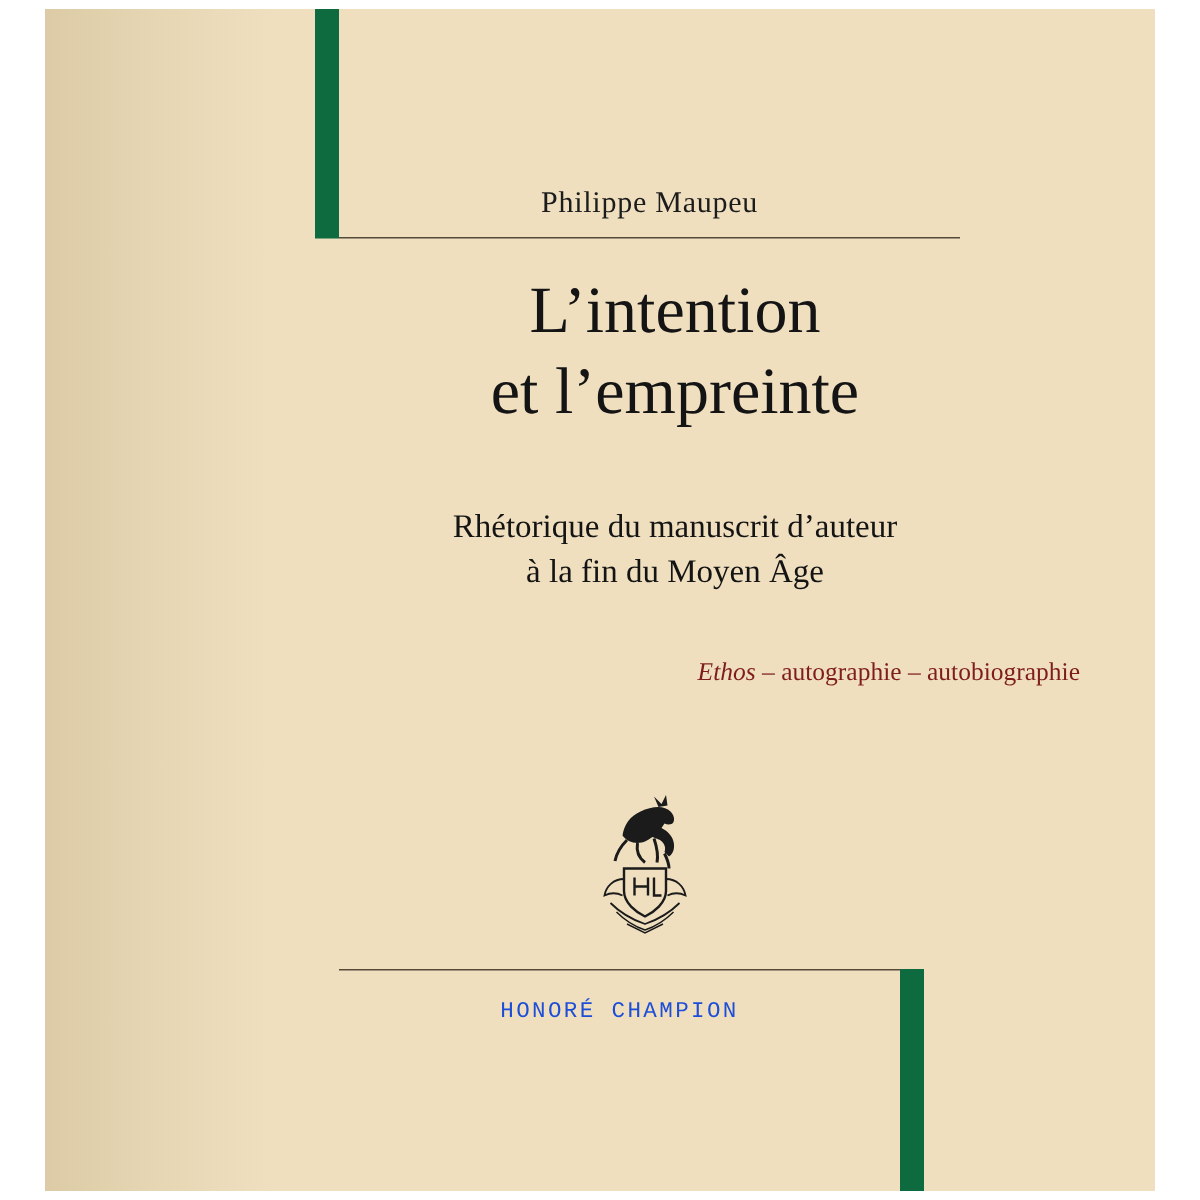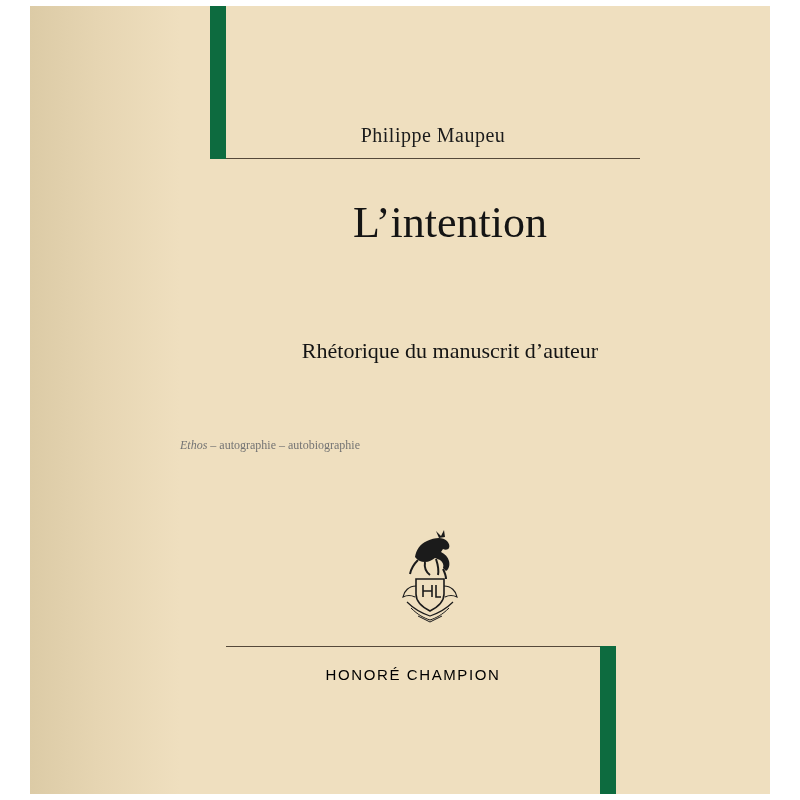--- a/index.html
+++ b/index.html
@@ -87,21 +87,21 @@
     width: 414px;
     text-align: center;
     font-size: 20px;
     letter-spacing: 0.5px;
     color: #1c1c1c;
   }
 
   #title {
     position: absolute;
     left: 150px;
-    top: 190px;
+    top: 174px;
     width: 540px;
     text-align: center;
     font-size: 44px;
     line-height: 1.22;
     color: #141414;
   }
 
   #subtitle {
     position: absolute;
     left: 150px;
@@ -111,45 +111,45 @@
     font-size: 22px;
     line-height: 1.35;
     color: #141414;
   }
 
   #tagline {
     position: absolute;
     left: 150px;
     top: 432px;
     width: 540px;
-    text-align: left;
-    font-size: 12px;
-    color: #737373;
+    text-align: right;
+    font-size: 17px;
+    color: #7f1d1d;
   }
   #tagline .it { font-style: italic; }
 
   
   #logo {
     position: absolute;
     left: 355px;
     top: 518px;
     width: 90px;
     height: 100px;
   }
 
   #publisher {
     position: absolute;
     left: 196px;
     top: 660px;
     width: 374px;
     text-align: center;
-    font-family: Liberation Sans, sans-serif;
+    font-family: Liberation Mono, monospace;
     font-size: 15px;
     letter-spacing: 1.6px;
-    color: #000000;
+    color: #1d4ed8;
   }
 
   #city {
     position: absolute;
     left: 196px;
     top: 684px;
     width: 374px;
     text-align: center;
     font-family: "Liberation Sans", sans-serif;
     font-size: 10px;
@@ -168,24 +168,26 @@
 
     <div class="green-bar" id="bar-top-left"></div>
     <div class="green-bar" id="bar-bottom-right"></div>
 
     <div id="author">Philippe Maupeu</div>
 
     <div class="rule" id="rule-top"></div>
 
     <div id="title">
       <div>L’intention</div>
+      <div>et l’empreinte</div>
     </div>
 
     <div id="subtitle">
       <div>Rhétorique du manuscrit d’auteur</div>
+      <div>à la fin du Moyen Âge</div>
     </div>
 
     <div id="tagline"><span class="it">Ethos</span><span> – autographie – autobiographie</span></div>
 
     <div id="logo">
       <svg viewBox="0 0 90 100" width="90" height="100" aria-hidden="true">
         <g fill="none" stroke="#1b1b1b" stroke-width="1.2">
 
           <path d="M30 33 C31 26 35 20 42 17 C46 15 50 14 54 14 C57 14 60 15 62 17
                    C64 19 65 22 64 24 C63 26 60 26 58 25 L56 28 C60 30 63 33 64 37

